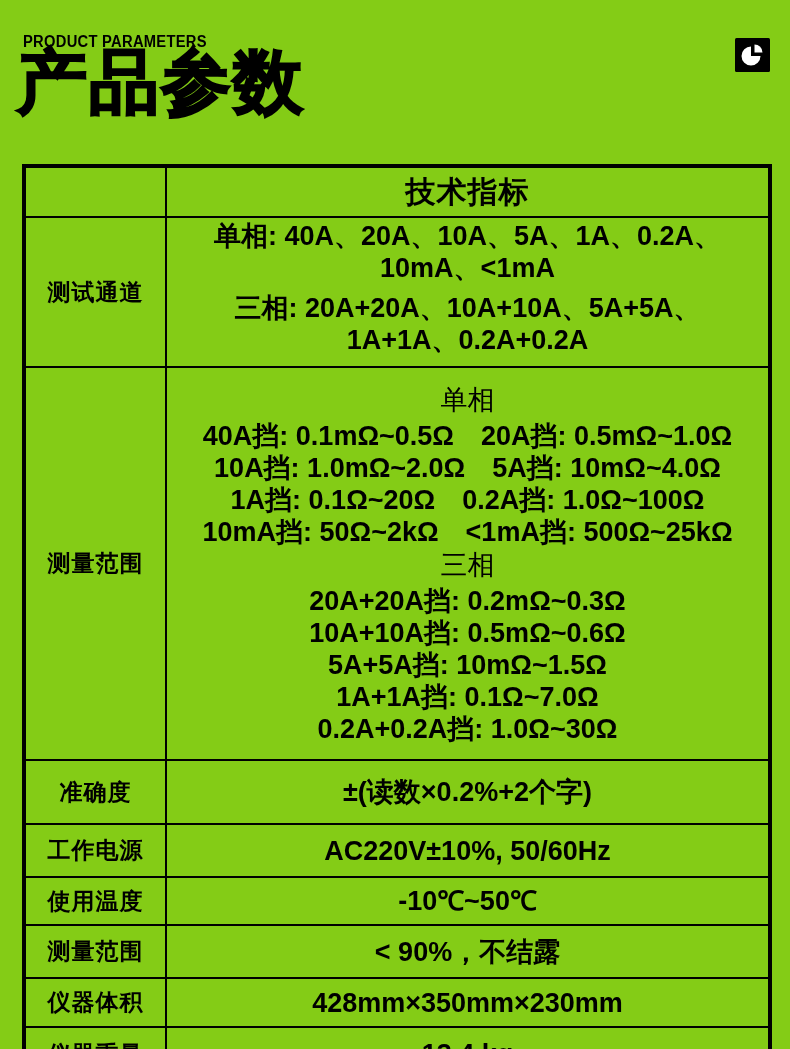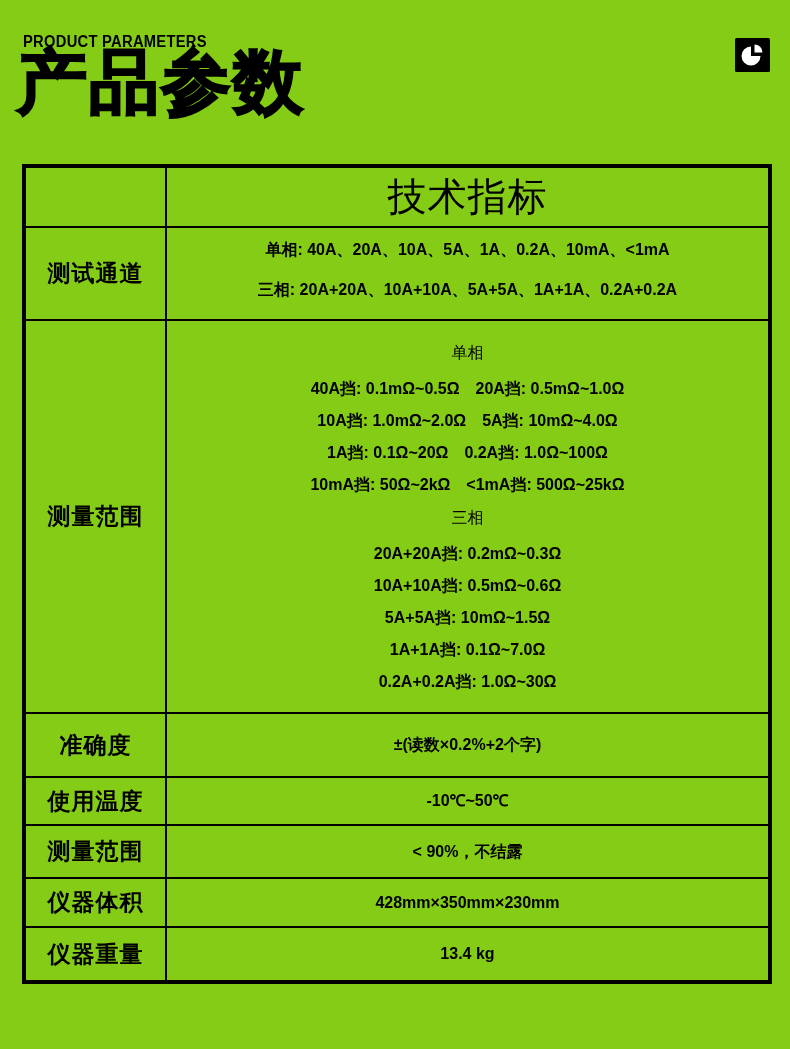--- a/index.html
+++ b/index.html
@@ -61,32 +61,32 @@
     border: 2.5px solid #000000;
     text-align: center;
     vertical-align: middle;
     padding: 2px 4px;
     overflow: hidden;
   }
   col.c-label  { width: 142px; }
   col.c-value  { width: 604px; }
 
   .header-cell {
-    font-size: 39px;
-    font-weight: 400;
+    font-size: 30px;
+    font-weight: 700;
     letter-spacing: 1px;
   }
   .label-cell {
     font-size: 23px;
     font-weight: 700;
     letter-spacing: 1px;
     margin-top: 8px;
   }
   .value-cell {
-    font-size: 16px;
+    font-size: 27px;
     font-weight: 600;
     line-height: 32px;
   }
   .value-line { line-height: 32px; }
   .wrap-constrained {
     max-width: 540px;
     margin: 8px auto;
   }
   .phase-heading {
     font-weight: 400;
@@ -144,20 +144,24 @@
         <div class="range-line">1A+1A挡: 0.1Ω~7.0Ω</div>
         <div class="range-line">0.2A+0.2A挡: 1.0Ω~30Ω</div>
       </td>
     </tr>
 
     <tr style="height:64px">
       <td class="label-cell">准确度</td>
       <td class="value-cell">±(读数×0.2%+2个字)</td>
     </tr>
 
+    <tr style="height:53px">
+      <td class="label-cell">工作电源</td>
+      <td class="value-cell">AC220V±10%, 50/60Hz</td>
+    </tr>
 
     <tr style="height:48px">
       <td class="label-cell">使用温度</td>
       <td class="value-cell">-10℃~50℃</td>
     </tr>
 
     <tr style="height:53px">
       <td class="label-cell">测量范围</td>
       <td class="value-cell">&lt; 90%，不结露</td>
     </tr>

